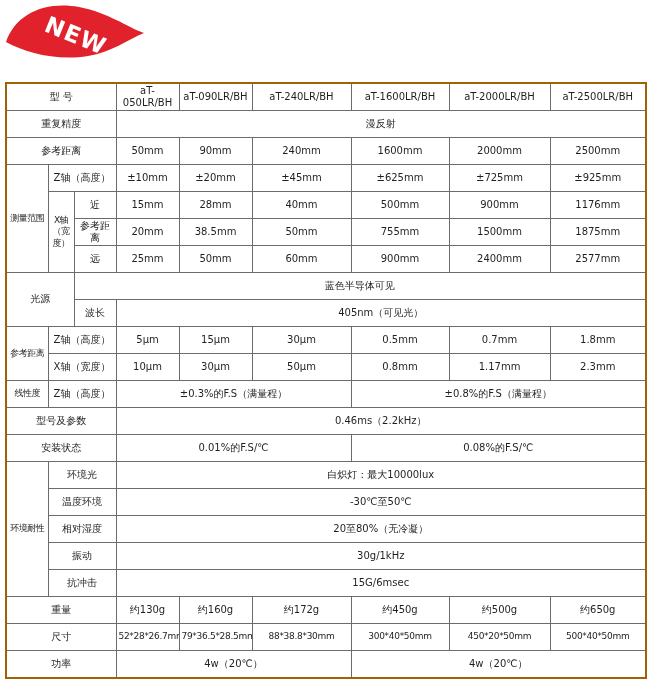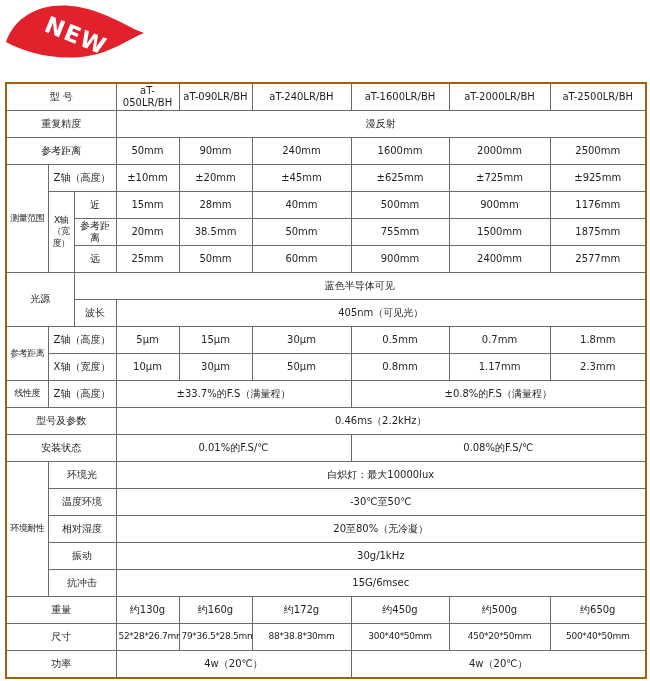--- a/index.html
+++ b/index.html
@@ -148,21 +148,21 @@
         <td>30μm</td>
         <td>50μm</td>
         <td>0.8mm</td>
         <td>1.17mm</td>
         <td>2.3mm</td>
       </tr>
 
       <tr>
         <td class="grp">线性度</td>
         <td colspan="2">Z轴（高度）</td>
-        <td colspan="3">±33.7%的F.S（满量程）</td>
+        <td colspan="3">±0.3%的F.S（满量程）</td>
         <td colspan="3">±0.8%的F.S（满量程）</td>
       </tr>
 
       <tr>
         <td colspan="3">型号及参数</td>
         <td colspan="6">0.46ms（2.2kHz）</td>
       </tr>
 
       <tr>
         <td colspan="3">安装状态</td>

